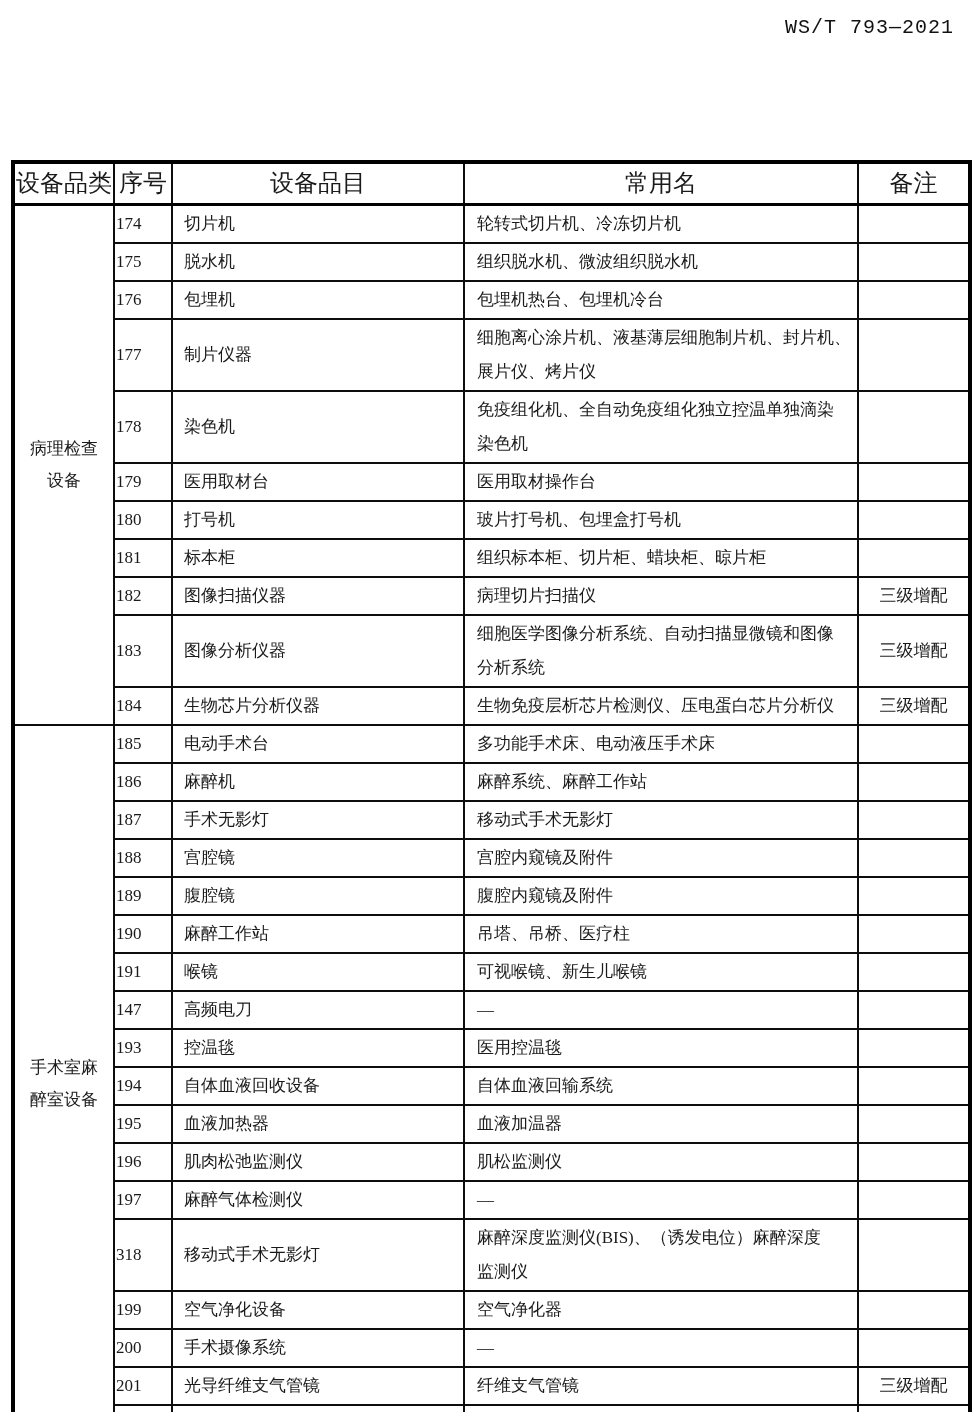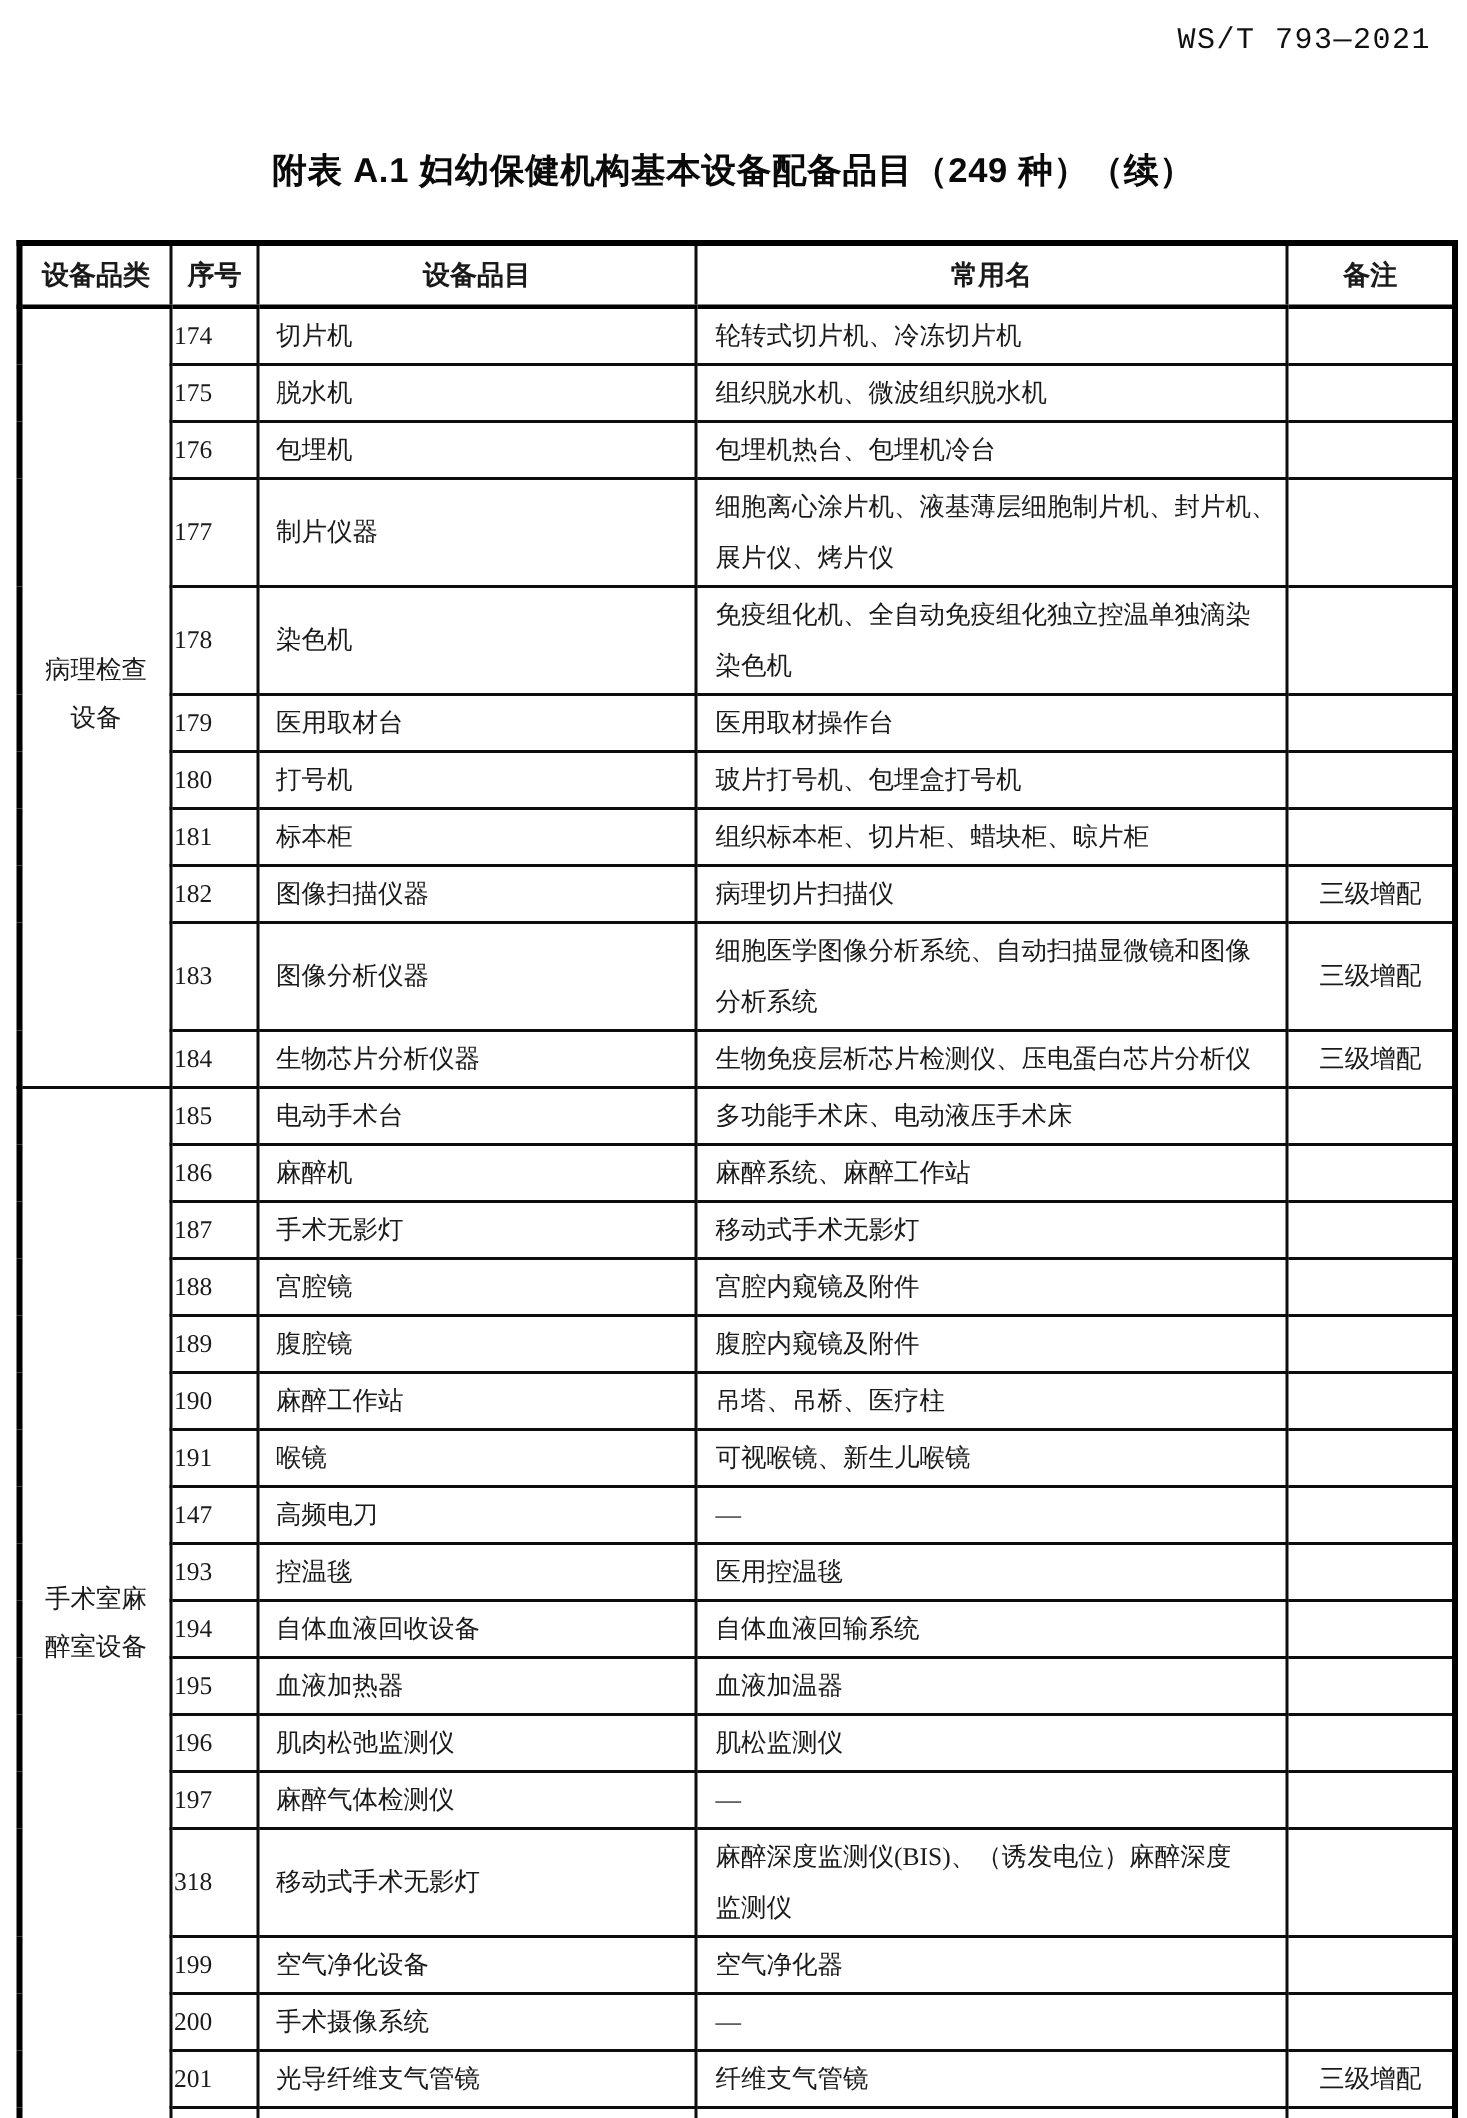--- a/index.html
+++ b/index.html
@@ -42,52 +42,50 @@
     border: 4px solid #000;
   }
   table.equip th, table.equip td {
     border: 2px solid #0d0d0d;
     font-size: 17px;
     color: #1a1a1a;
     overflow: hidden;
   }
   table.equip thead tr { height: 42px; }
   table.equip th {
-    font-weight: bold;
-    font-size: 18px;
+    font-weight: normal;
+    font-size: 24px;
     text-align: center;
     border-bottom: 3px solid #000;
   }
   table.equip tbody tr { height: 38px; }
   table.equip tbody tr.tall { height: 72px; }
 
   td.cat {
     text-align: center;
     white-space: pre-wrap;
     line-height: 32px;
     font-size: 18px;
-    font-family: Liberation Mono, monospace;
   }
   td.no { }
   td.item { padding-left: 11px; margin-top: 23px; }
   td.common {
     padding-left: 12px; padding-right: 4px;
     white-space: pre-wrap;
     line-height: 34px;
   }
   td.note { text-align: center; }
 </style>
 </head>
 <body>
 
 <div class="page">
 
   <div class="docref">WS/T 793—2021</div>
 
-  <div class="title">附表 A.1 妇幼保健机构基本设备配备品目（249 种）（续）</div>
 
   <table class="equip">
     <colgroup>
       <col style="width:101px">
       <col style="width:58px">
       <col style="width:292px">
       <col style="width:394px">
       <col style="width:112px">
     </colgroup>
     <thead>

